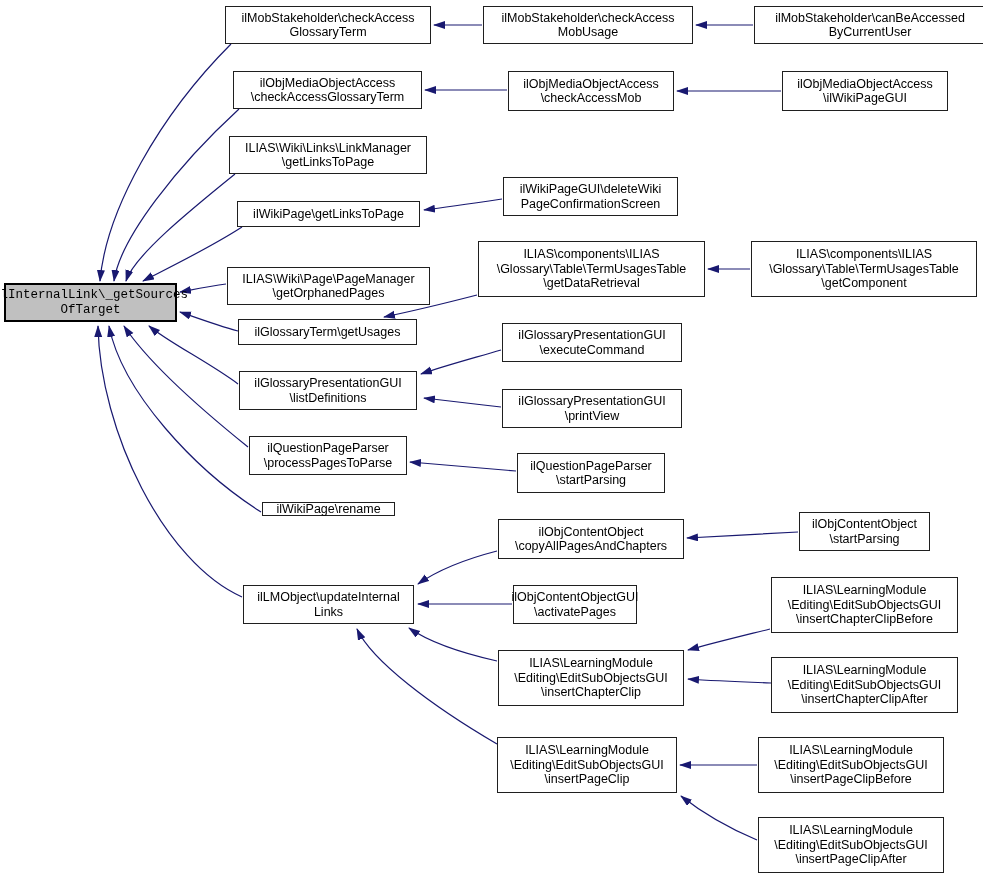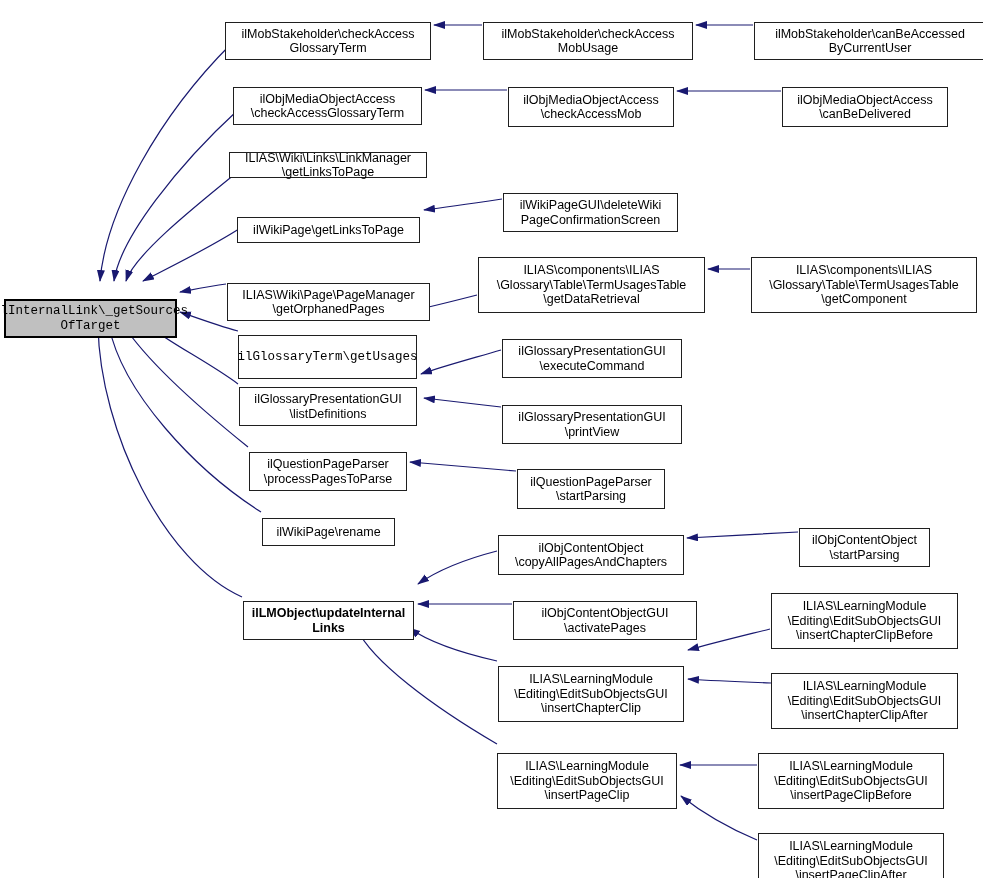--- a/index.html
+++ b/index.html
@@ -29,21 +29,20 @@
     color:var(--text);
     display:flex;
     flex-direction:column;
     align-items:center;
     justify-content:center;
     text-align:center;
     font-size:12.5px;
     line-height:14.5px;
     white-space:nowrap;
     cursor:pointer;
-    margin-top:16px;
   }
   .node.root{
     background:var(--root-fill);
     border:2px solid #000000;
   }
 </style>
 </head>
 <body>
 
 <div class="canvas">
@@ -91,46 +90,46 @@
         <span>OfTarget</span>
       </div>
       <div class="node" style="left: 225px; top: 6px; width: 206px; height: 38px;">
         <span>ilMobStakeholder\checkAccess</span>
         <span>GlossaryTerm</span>
       </div>
       <div class="node" style="left: 233px; top: 71px; width: 189px; height: 38px;">
         <span>ilObjMediaObjectAccess</span>
         <span>\checkAccessGlossaryTerm</span>
       </div>
-      <div class="node" style="left: 229px; top: 136px; width: 198px; height: 26px;">
+      <div class="node" style="left: 229px; top: 136px; width: 198px; height: 38px;">
         <span>ILIAS\Wiki\Links\LinkManager</span>
         <span>\getLinksToPage</span>
       </div>
       <div class="node" style="left: 237px; top: 201px; width: 183px; height: 26px;">
         <span>ilWikiPage\getLinksToPage</span>
       </div>
       <div class="node" style="left: 227px; top: 267px; width: 203px; height: 38px;">
         <span>ILIAS\Wiki\Page\PageManager</span>
         <span>\getOrphanedPages</span>
       </div>
-      <div class="node" style="left: 238px; top: 319px; width: 179px; height: 44px; font-family: Liberation Mono, monospace;">
+      <div class="node" style="left: 238px; top: 319px; width: 179px; height: 26px;">
         <span>ilGlossaryTerm\getUsages</span>
       </div>
       <div class="node" style="left: 239px; top: 371px; width: 178px; height: 39px;">
         <span>ilGlossaryPresentationGUI</span>
         <span>\listDefinitions</span>
       </div>
       <div class="node" style="left: 249px; top: 436px; width: 158px; height: 39px;">
         <span>ilQuestionPageParser</span>
         <span>\processPagesToParse</span>
       </div>
-      <div class="node" style="left: 262px; top: 502px; width: 133px; height: 28px;">
+      <div class="node" style="left: 262px; top: 502px; width: 133px; height: 14px;">
         <span>ilWikiPage\rename</span>
       </div>
-      <div class="node" style="left: 243px; top: 585px; width: 171px; height: 39px; font-weight: bold;">
+      <div class="node" style="left: 243px; top: 585px; width: 171px; height: 39px;">
         <span>ilLMObject\updateInternal</span>
         <span>Links</span>
       </div>
       <div class="node" style="left: 483px; top: 6px; width: 210px; height: 38px;">
         <span>ilMobStakeholder\checkAccess</span>
         <span>MobUsage</span>
       </div>
       <div class="node" style="left: 508px; top: 71px; width: 166px; height: 40px;">
         <span>ilObjMediaObjectAccess</span>
         <span>\checkAccessMob</span>
@@ -153,41 +152,41 @@
         <span>\printView</span>
       </div>
       <div class="node" style="left: 517px; top: 453px; width: 148px; height: 40px;">
         <span>ilQuestionPageParser</span>
         <span>\startParsing</span>
       </div>
       <div class="node" style="left: 498px; top: 519px; width: 186px; height: 40px;">
         <span>ilObjContentObject</span>
         <span>\copyAllPagesAndChapters</span>
       </div>
-      <div class="node" style="left: 513px; top: 585px; width: 184px; height: 39px;">
+      <div class="node" style="left: 513px; top: 585px; width: 124px; height: 39px;">
         <span>ilObjContentObjectGUI</span>
         <span>\activatePages</span>
       </div>
       <div class="node" style="left: 498px; top: 650px; width: 186px; height: 56px;">
         <span>ILIAS\LearningModule</span>
         <span>\Editing\EditSubObjectsGUI</span>
         <span>\insertChapterClip</span>
       </div>
       <div class="node" style="left: 497px; top: 737px; width: 180px; height: 56px;">
         <span>ILIAS\LearningModule</span>
         <span>\Editing\EditSubObjectsGUI</span>
         <span>\insertPageClip</span>
       </div>
       <div class="node" style="left: 754px; top: 6px; width: 232px; height: 38px;">
         <span>ilMobStakeholder\canBeAccessed</span>
         <span>ByCurrentUser</span>
       </div>
       <div class="node" style="left: 782px; top: 71px; width: 166px; height: 40px;">
         <span>ilObjMediaObjectAccess</span>
-        <span>\canBeDelivered</span>
+        <span>\ilWikiPageGUI</span>
       </div>
       <div class="node" style="left: 751px; top: 241px; width: 226px; height: 56px;">
         <span>ILIAS\components\ILIAS</span>
         <span>\Glossary\Table\TermUsagesTable</span>
         <span>\getComponent</span>
       </div>
       <div class="node" style="left: 799px; top: 512px; width: 131px; height: 39px;">
         <span>ilObjContentObject</span>
         <span>\startParsing</span>
       </div>

